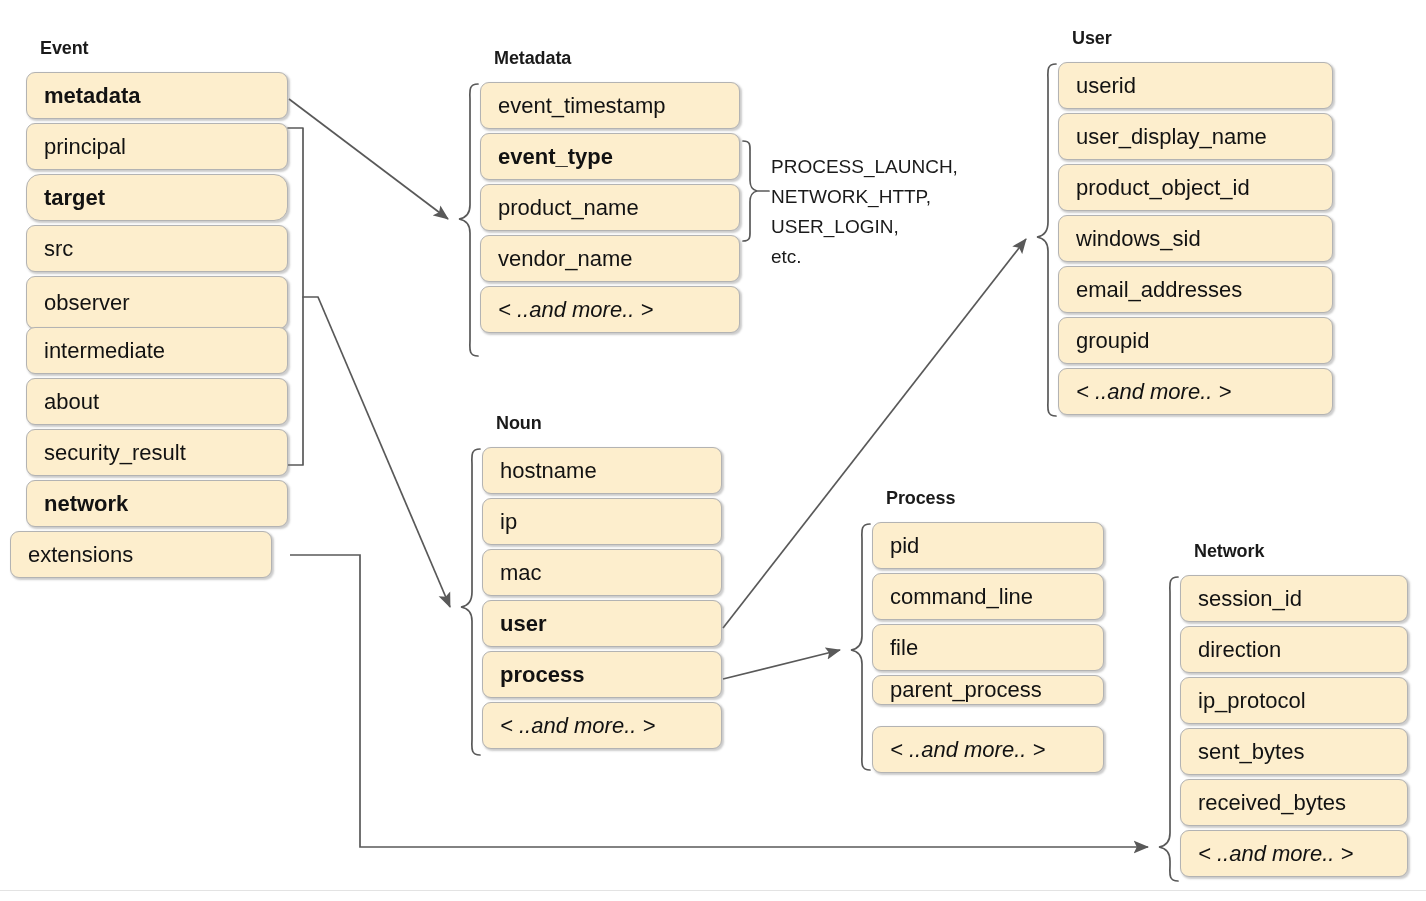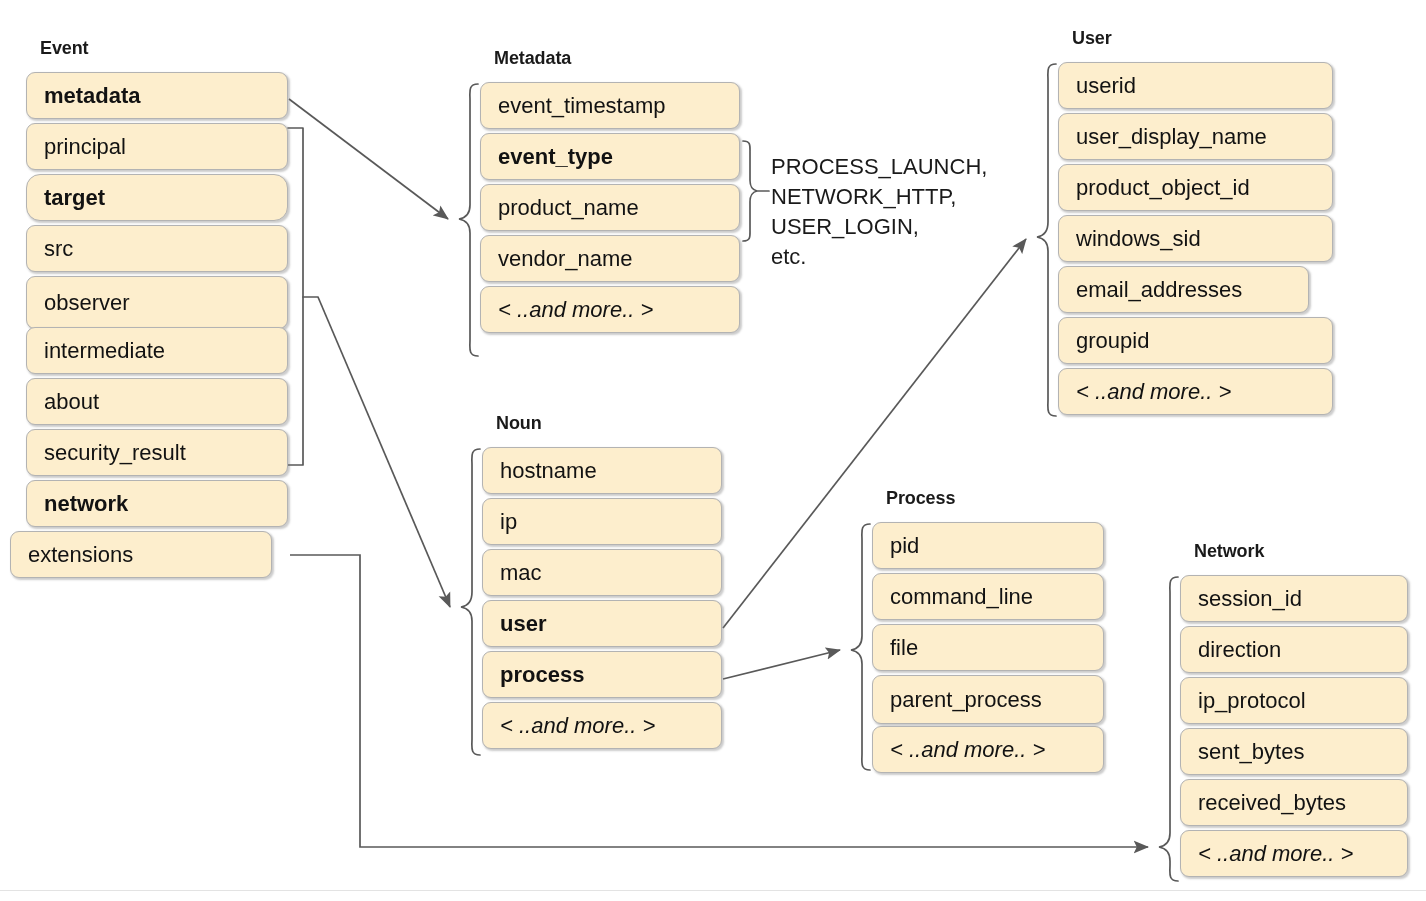--- a/index.html
+++ b/index.html
@@ -46,21 +46,21 @@
     align-items: center;
     padding-left: 17px;
     font-size: 22px;
     color: #121212;
     white-space: nowrap;
   }
   .field.bold { font-weight: bold; }
   .field.more { font-style: italic; }
   .enum-note {
     position: absolute;
-    font-size: 22px;
+    font-size: 19px;
     line-height: 30px;
     color: #1a1a1a;
     white-space: pre-line;
   }
   .footer-rule {
     position: absolute;
     left: 0;
     width: 1426px;
     height: 1px;
     background: #e3e3e3;
@@ -127,35 +127,35 @@
       <div class="field" style="left: 480px; top: 82px; width: 260px; height: 47px;">event_timestamp</div>
       <div class="field bold" style="left: 480px; top: 133px; width: 260px; height: 47px;">event_type</div>
       <div class="field" style="left: 480px; top: 184px; width: 260px; height: 47px;">product_name</div>
       <div class="field" style="left: 480px; top: 235px; width: 260px; height: 47px;">vendor_name</div>
       <div class="field more" style="left: 480px; top: 286px; width: 260px; height: 47px;">&lt; ..and more.. &gt;</div>
       <div class="group-title" style="left: 1072px; top: 28px;">User</div>
       <div class="field" style="left: 1058px; top: 62px; width: 275px; height: 47px;">userid</div>
       <div class="field" style="left: 1058px; top: 113px; width: 275px; height: 47px;">user_display_name</div>
       <div class="field" style="left: 1058px; top: 164px; width: 275px; height: 47px;">product_object_id</div>
       <div class="field" style="left: 1058px; top: 215px; width: 275px; height: 47px;">windows_sid</div>
-      <div class="field" style="left: 1058px; top: 266px; width: 251px; height: 47px;">email_addresses</div>
+      <div class="field" style="left: 1058px; top: 266px; width: 275px; height: 47px;">email_addresses</div>
       <div class="field" style="left: 1058px; top: 317px; width: 275px; height: 47px;">groupid</div>
       <div class="field more" style="left: 1058px; top: 368px; width: 275px; height: 47px;">&lt; ..and more.. &gt;</div>
       <div class="group-title" style="left: 496px; top: 413px;">Noun</div>
       <div class="field" style="left: 482px; top: 447px; width: 240px; height: 47px;">hostname</div>
       <div class="field" style="left: 482px; top: 498px; width: 240px; height: 47px;">ip</div>
       <div class="field" style="left: 482px; top: 549px; width: 240px; height: 47px;">mac</div>
       <div class="field bold" style="left: 482px; top: 600px; width: 240px; height: 47px;">user</div>
       <div class="field bold" style="left: 482px; top: 651px; width: 240px; height: 47px;">process</div>
       <div class="field more" style="left: 482px; top: 702px; width: 240px; height: 47px;">&lt; ..and more.. &gt;</div>
       <div class="group-title" style="left: 886px; top: 488px;">Process</div>
       <div class="field" style="left: 872px; top: 522px; width: 232px; height: 47px;">pid</div>
       <div class="field" style="left: 872px; top: 573px; width: 232px; height: 47px;">command_line</div>
       <div class="field" style="left: 872px; top: 624px; width: 232px; height: 47px;">file</div>
-      <div class="field" style="left: 872px; top: 675px; width: 232px; height: 49px;">parent_process</div>
+      <div class="field" style="left: 872px; top: 675px; width: 232px; height: 30px;">parent_process</div>
       <div class="field more" style="left: 872px; top: 726px; width: 232px; height: 47px;">&lt; ..and more.. &gt;</div>
       <div class="group-title" style="left: 1194px; top: 541px;">Network</div>
       <div class="field" style="left: 1180px; top: 575px; width: 228px; height: 47px;">session_id</div>
       <div class="field" style="left: 1180px; top: 626px; width: 228px; height: 47px;">direction</div>
       <div class="field" style="left: 1180px; top: 677px; width: 228px; height: 47px;">ip_protocol</div>
       <div class="field" style="left: 1180px; top: 728px; width: 228px; height: 47px;">sent_bytes</div>
       <div class="field" style="left: 1180px; top: 779px; width: 228px; height: 47px;">received_bytes</div>
       <div class="field more" style="left: 1180px; top: 830px; width: 228px; height: 47px;">&lt; ..and more.. &gt;</div>
     </div>
 

